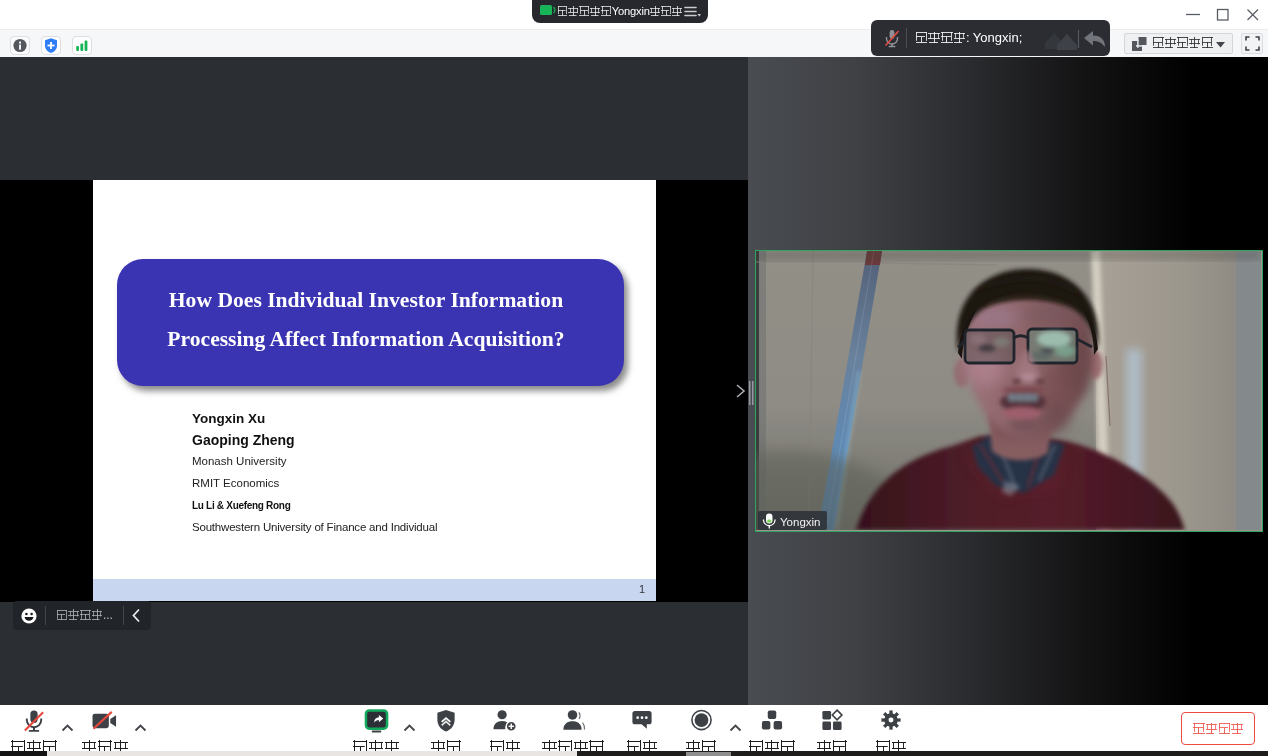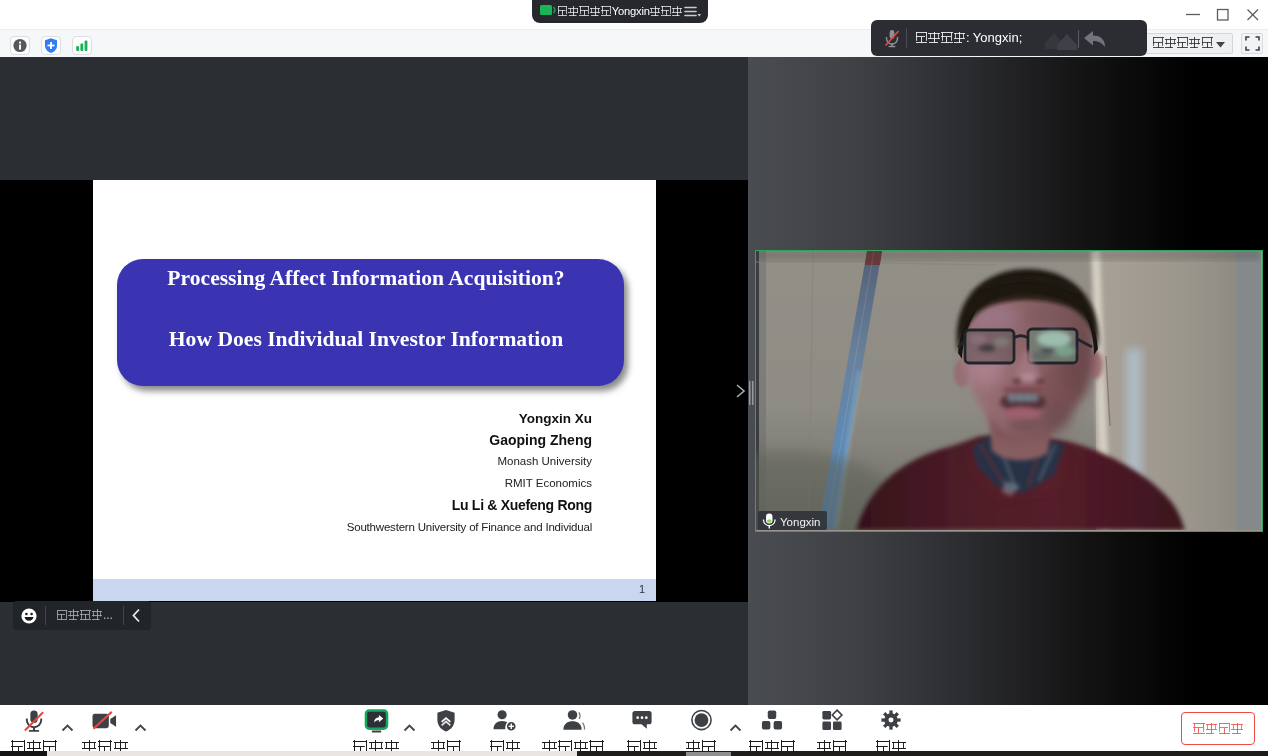--- a/index.html
+++ b/index.html
@@ -25,21 +25,21 @@
  linear-gradient(currentColor,currentColor) 88% 30%/.06em 50% no-repeat}
 
 #titlebar{left:0;top:0;width:1268px;height:29px;background:#fff}
 #tbadge{left:532px;top:0;width:176px;height:23px;background:#26282d;border-radius:0 0 8px 8px;
 color:#fff;font-size:11.2px;line-height:23px;white-space:nowrap}
 #winctl{right:0;top:0;height:29px}
 
 #subbar{left:0;top:29px;width:1268px;height:28px;background:#f6f7f8;border-top:1px solid #ececee}
 .sbtn{top:6px;width:20px;height:19px;border:1px solid #dcdee1;border-radius:4px;background:#fdfdfe}
 
-#speak{left:871px;top:20px;width:276px;height:36px;background:#2b2d32;border-radius:6px;color:#fff;
+#speak{left:871px;top:20px;width:239px;height:36px;background:#2b2d32;border-radius:6px;color:#fff;
 font-size:13px;z-index:30}
 
 #viewbtn{left:1124px;top:33px;width:109px;height:21px;background:#eff0f2;border:1px solid #d4d6d9;
 border-radius:2px;color:#1f2124;font-size:12.5px;line-height:19px}
 #fsbtn{left:1241px;top:33px;width:22px;height:21px;background:#f2f3f4;border:1px solid #d9dbde;border-radius:2px}
 
 #main{left:0;top:57px;width:748px;height:648px;background:#2b2e33}
 #blackband{left:0;top:123px;width:748px;height:422px;background:#000}
 #slide{left:93px;top:123px;width:563px;height:420.5px;background:#fff;overflow:hidden}
 
@@ -105,29 +105,29 @@
           </g>
         </svg></div>
 </div>
 
 <div class="abs" id="main">
   <div class="abs" id="blackband"></div>
   <div class="abs" id="slide">
     <div class="abs" style="left:24px;top:79px;width:507px;height:127px;background:#3b34b2;border-radius:26px;
       box-shadow:4px 5px 6px rgba(100,100,100,.75);color:#fff;
       font-family:'Liberation Serif',serif;font-weight:bold;font-size:21.6px;text-align:center;letter-spacing:0px">
+      <div style="margin-top:22px;line-height:39px;margin-left:-9px">How Does Individual Investor Information</div>
       <div style="line-height:39px;margin-left:-9px">Processing Affect Information Acquisition?</div>
-      <div style="margin-top:22px;line-height:39px;margin-left:-9px">How Does Individual Investor Information</div>
     </div>
-    <div class="abs" style="left:99px;top:228px;width:400px;text-align:right;color:#111;line-height:21.7px">
+    <div class="abs" style="left:99px;top:228px;width:400px;text-align:left;color:#111;line-height:21.7px">
       <div style="font-size:13.5px;font-weight:bold">Yongxin Xu</div>
       <div style="font-size:14px;font-weight:bold">Gaoping Zheng</div>
       <div style="font-size:11.5px;color:#222">Monash University</div>
       <div style="font-size:11.5px;color:#222">RMIT Economics</div>
-      <div style="font-size:14px;font-weight:bold;letter-spacing:-.3px">Lu Li &amp; Xuefeng Rong</div>
+      <div style="font-size:10px;font-weight:bold;letter-spacing:-.3px">Lu Li &amp; Xuefeng Rong</div>
       <div style="font-size:11.5px;color:#222;letter-spacing:-.2px">Southwestern University of Finance and Individual</div>
     </div>
     <div class="abs" style="left:0;top:398.5px;width:563px;height:22px;background:#c9d6ef">
       <span class="abs" style="left:546px;top:4px;font-size:11px;color:#30343a">1</span>
     </div>
   </div>
   <svg class="abs" style="left:735px;top:327px" width="11" height="14" viewBox="0 0 11 14">
     <path d="M2 1 L9 7 L2 13" stroke="#aaadb2" stroke-width="1.6" fill="none"></path>
   </svg>
   <div class="abs" id="chatpill">

